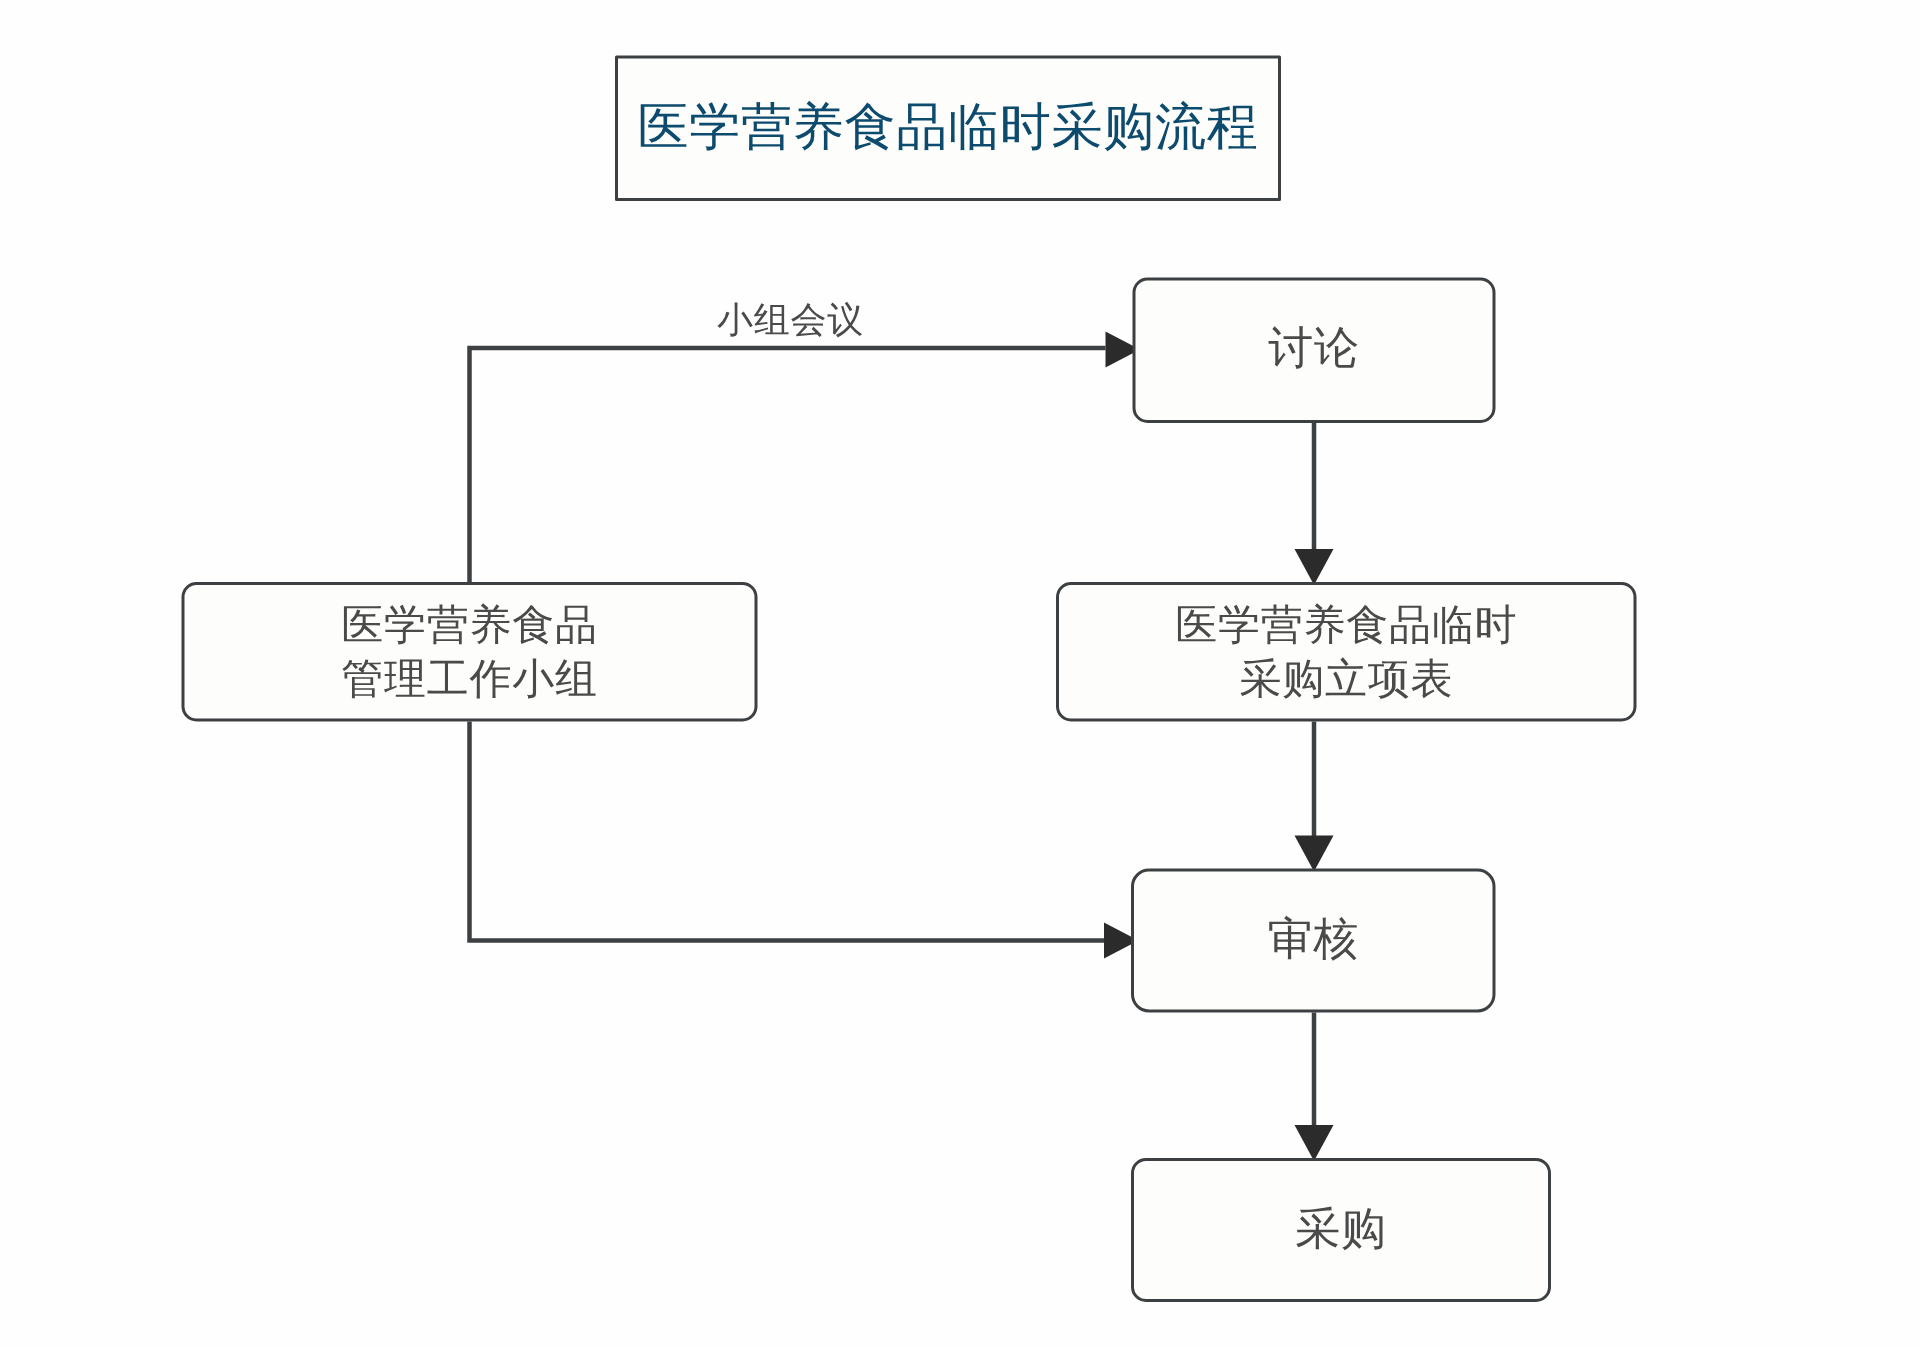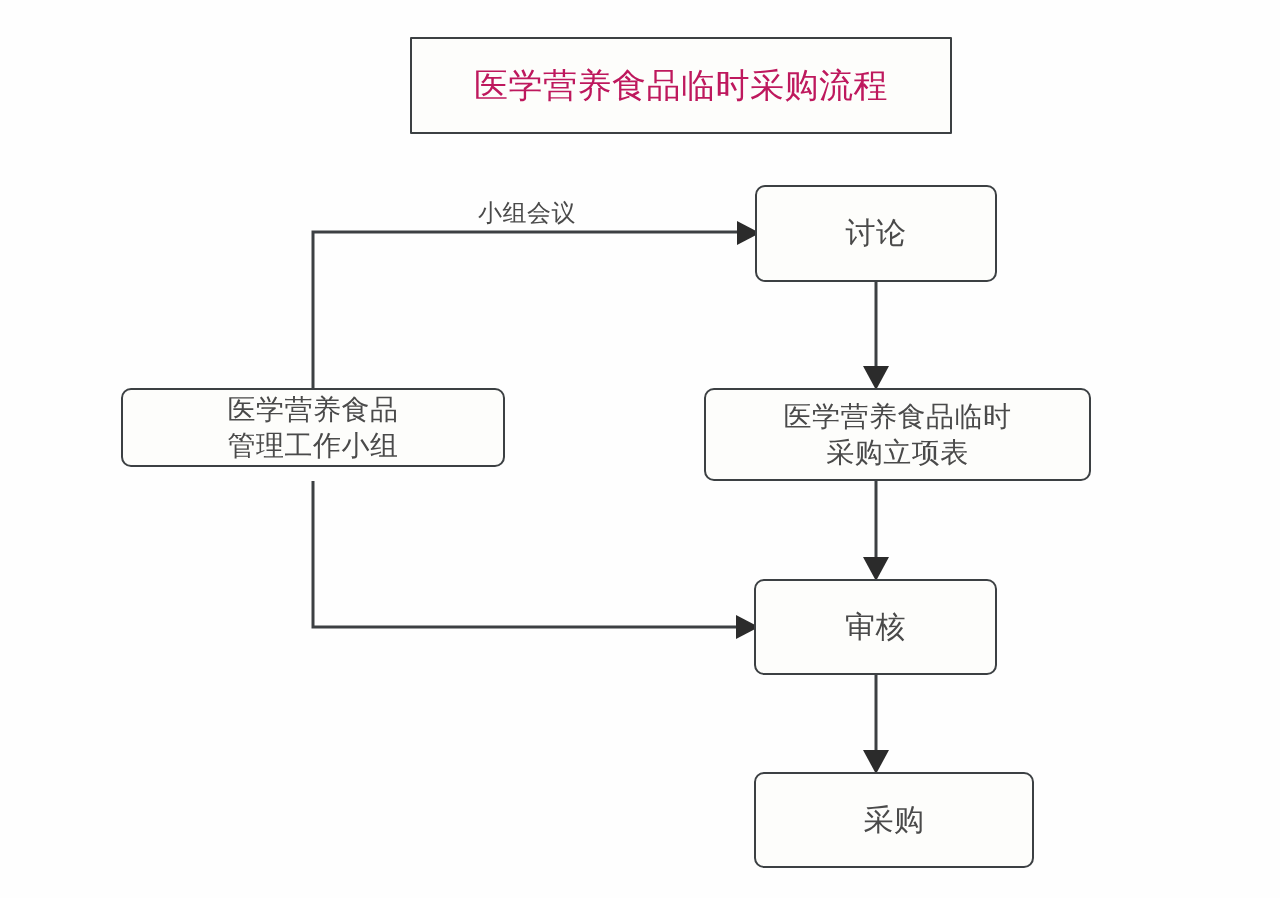--- a/index.html
+++ b/index.html
@@ -45,57 +45,58 @@
   }
   .node-label {
     display: block;
     white-space: pre-line;
     letter-spacing: 0.5px;
   }
   
   #node-title {
     left: 410px;
     top: 37px;
-    width: 542px;
+    width: 444px;
     height: 97px;
     font-size: 34px;
     font-family: "Liberation Serif", "DejaVu Serif", serif;
-    color: #be185d;
+    color: #0c4a6e;
   }
   
   #node-discussion {
     left: 755px;
     top: 185px;
     width: 242px;
     height: 97px;
     font-size: 30px;
   }
   
   #node-workgroup {
     left: 121px;
     top: 388px;
     width: 384px;
-    height: 79px;
+    height: 93px;
     font-size: 28px;
   }
   
   #node-form {
     left: 704px;
     top: 388px;
     width: 387px;
     height: 93px;
     font-size: 28px;
   }
   
   #node-review {
     left: 754px;
     top: 579px;
     width: 243px;
     height: 96px;
     font-size: 30px;
+    border-radius: 12px;
   }
   
   #node-purchase {
     left: 754px;
     top: 772px;
     width: 280px;
     height: 96px;
     font-size: 30px;
   }
   .edge-label {

